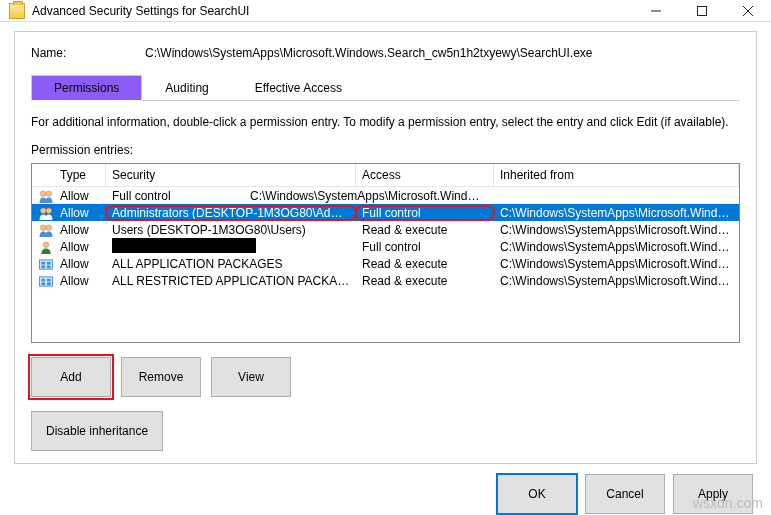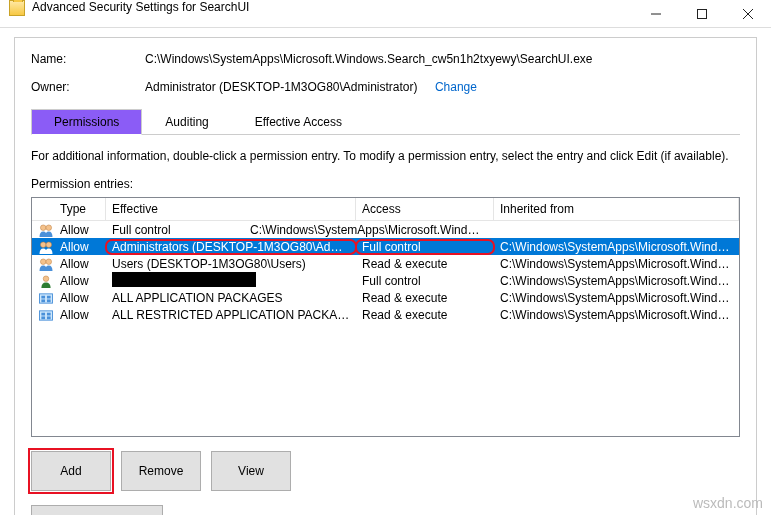--- a/index.html
+++ b/index.html
@@ -1,35 +1,35 @@
 <!DOCTYPE html>
 <html><head>
 <meta charset="utf-8">
 <style>
 * { box-sizing: border-box; font-family: "Segoe UI", Tahoma, sans-serif; font-size: 12px; }
 body { margin: 0; background: #fff; width: 771px; height: 515px; overflow: hidden; }
-.titlebar { height: 28px; display: flex; border-bottom: 1px solid #ddd; }
+.titlebar { height: 22px; display: flex; align-items: center; border-bottom: 1px solid #ddd; }
 .titlebar .ticon { width: 16px; height: 16px; margin: 0 7px 0 9px; background: linear-gradient(#ffe9a6,#f7c843); border: 1px solid #c9a227; position: relative; }
 .titlebar .ticon::before { content:""; position:absolute; top:-3px; left:3px; width:8px; height:3px; background:#f7c843; border:1px solid #c9a227; border-bottom:none;}
 .titlebar .title { flex:1; }
 .winbtns { display:flex; height:100%; }
 .winbtn { width:46px; display:flex; align-items:center; justify-content:center; }
 .winbtn svg { width:10px; height:10px; stroke:#222; stroke-width:1; fill:none; }
 .content { padding: 9px 14px 0 14px; }
 .outer { border:1px solid #ccc; padding: 14px 16px 12px 16px; }
 .kv { display:flex; margin-bottom: 14px; justify-content: center; }
 .kv .label { width: 85px; }
 .kv .val { flex:1;margin-left:29px; }
 .link { color:#0066cc; margin-left: 14px; cursor:pointer; }
 .tabs { display:flex; border-bottom:1px solid #ccc; margin-bottom:14px; }
 .tab { padding: 5px 22px; border:1px solid transparent; cursor:pointer; position:relative; top:1px; }
 .tab.active { border:1px solid #ccc; border-bottom-color:#fff; background:#8b5cf6; }
 .info { margin-bottom: 14px; }
 .pelabel { margin-bottom: 6px; }
-.listbox { border:1px solid #828790; height: 240px; background:#fff; }
+.listbox { border:1px solid #828790; height: 180px; background:#fff; }
 .lhead { display:flex; border-bottom:1px solid #e5e5e5; background:#fff; }
 .lhead > div { padding: 4px 6px; border-right:1px solid #e5e5e5; }
 .col-icon { width:22px; flex:none; border-right:none!important; }
 .col-type { width:52px; flex:none; }
 .col-principal { flex:1; min-width:0; }
 .col-access { width:138px; flex:none; }
 .col-inherited { width:245px; flex:none; }
 .row { display:flex; align-items:center; height:17px; }
 .row > div { padding: 0 6px; overflow:hidden; white-space:nowrap; text-overflow:ellipsis; }
 .row.sel { background:#0078d7; color:#fff; }
@@ -69,42 +69,35 @@
 </div>
 
 <div class="content">
   <div class="outer">
 
     <div class="kv">
       <div class="label">Name:</div>
       <div class="val">C:\Windows\SystemApps\Microsoft.Windows.Search_cw5n1h2txyewy\SearchUI.exe</div>
     </div>
 
-    <div class="kv">
-      <div class="label">Owner:</div>
-      <div class="val">
-        <span>Administrator (DESKTOP-1M3OG80\Administrator)</span>
-        <span class="link">Change</span>
-      </div>
-    </div>
 
     <div class="tabs">
       <div class="tab active">Permissions</div>
       <div class="tab">Auditing</div>
       <div class="tab">Effective Access</div>
     </div>
 
     <div class="info">For additional information, double-click a permission entry. To modify a permission entry, select the entry and click Edit (if available).</div>
     <div class="pelabel">Permission entries:</div>
 
     <div class="listbox">
       <div class="lhead">
         <div class="col-icon"></div>
         <div class="col-type">Type</div>
-        <div class="col-principal">Effective</div>
+        <div class="col-principal">Security</div>
         <div class="col-access">Access</div>
         <div class="col-inherited">Inherited from</div>
       </div>
       <div id="rows">
           <div class="row">
             <div class="col-icon"><svg class="picon" viewBox="0 0 16 14">
                 <circle cx="5" cy="4" r="3" fill="#f4c28c" stroke="#b87333" stroke-width="0.5"></circle>
                 <circle cx="11" cy="4" r="3" fill="#f4c28c" stroke="#b87333" stroke-width="0.5"></circle>
                 <path d="M1 14 Q1 8 5 8 Q9 8 9 14 Z" fill="#4a90d9"></path>
                 <path d="M7 14 Q7 8 11 8 Q15 8 15 14 Z" fill="#4a90d9"></path>

